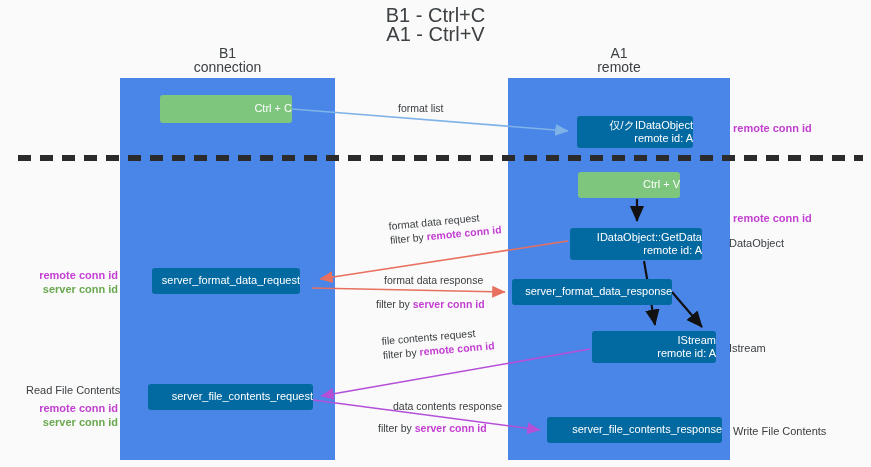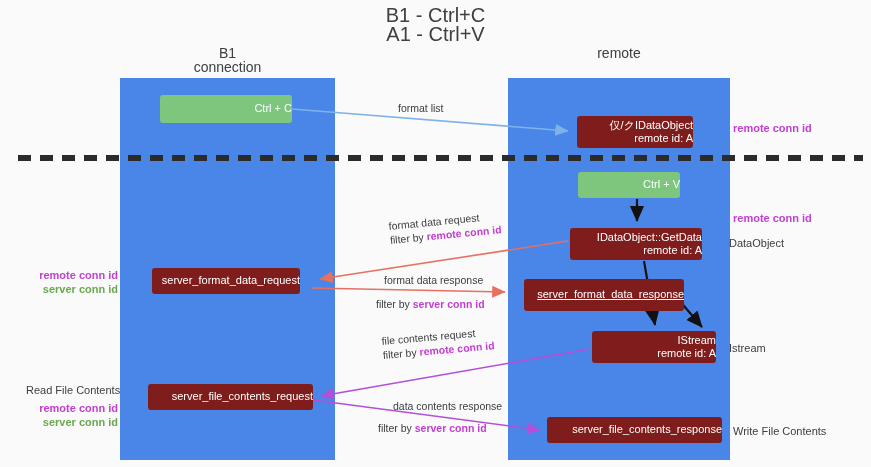--- a/index.html
+++ b/index.html
@@ -63,30 +63,30 @@
     flex-direction: column;
     align-items: flex-end;
     justify-content: center;
     color: #ffffff;
     font-size: 11px;
     line-height: 13.5px;
     text-align: center;
     border-radius: 3px;
   }
   .node.green { background: #7ec67e; }
-  .node.orange { background: #7f1d1d; }
+  .node.orange { background: #0369a1; }
   .node .l2 { display: block; }
 
   
   .n-ctrlc   { left: 160px; top: 95px;  width: 132px; height: 28px; }
   .n-idataobj{ left: 577px; top: 116px; width: 116px; height: 32px; }
   .n-ctrlv   { left: 578px; top: 172px; width: 102px; height: 26px; }
   .n-getdata { left: 570px; top: 228px; width: 132px; height: 32px; }
   .n-sfdreq  { left: 152px; top: 268px; width: 148px; height: 26px; }
-  .n-sfdresp { left: 524px; top: 279px; width: 160px; height: 32px; text-decoration: underline; }
+  .n-sfdresp { left: 512px; top: 279px; width: 160px; height: 26px; }
   .n-istream { left: 592px; top: 331px; width: 124px; height: 32px; }
   .n-sfcreq  { left: 148px; top: 384px; width: 165px; height: 26px; }
   .n-sfcresp { left: 547px; top: 417px; width: 175px; height: 26px; }
 
   
   .divider {
     position: absolute;
     left: 18px;
     top: 155px;
     width: 845px;
@@ -155,20 +155,21 @@
   <div class="title">
     <span class="tline">B1 - Ctrl+C</span>
     <span class="tline">A1 - Ctrl+V</span>
   </div>
 
   <div class="colhead colhead-b1">
     <span class="h1">B1</span>
     <span class="h2">connection</span>
   </div>
   <div class="colhead colhead-a1">
+    <span class="h1">A1</span>
     <span class="h2">remote</span>
   </div>
 
   <svg class="edges" viewBox="0 0 871 467">
     <defs>
       <marker id="ah-blue" markerWidth="9" markerHeight="9" refX="8" refY="4.5" orient="auto">
         <path d="M0,0.8 L8.4,4.5 L0,8.2 Z" fill="#7fb3e8"></path>
       </marker>
       <marker id="ah-red" markerWidth="9" markerHeight="9" refX="8" refY="4.5" orient="auto">
         <path d="M0,0.8 L8.4,4.5 L0,8.2 Z" fill="#e8705f"></path>

